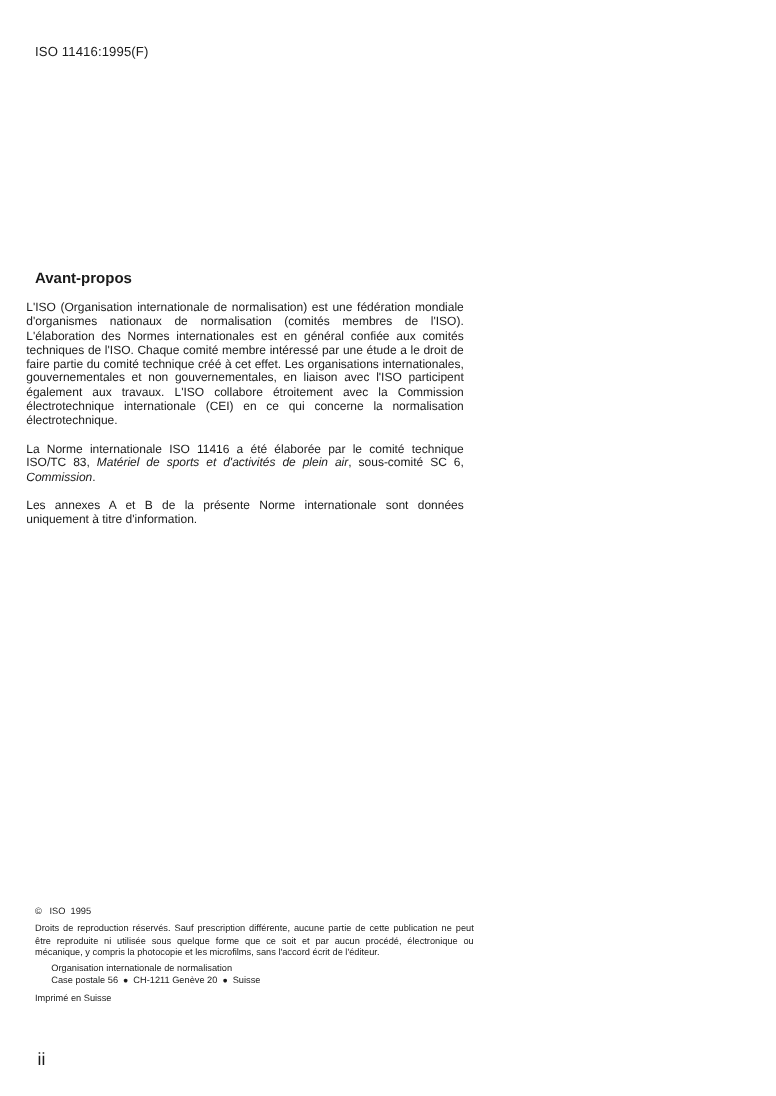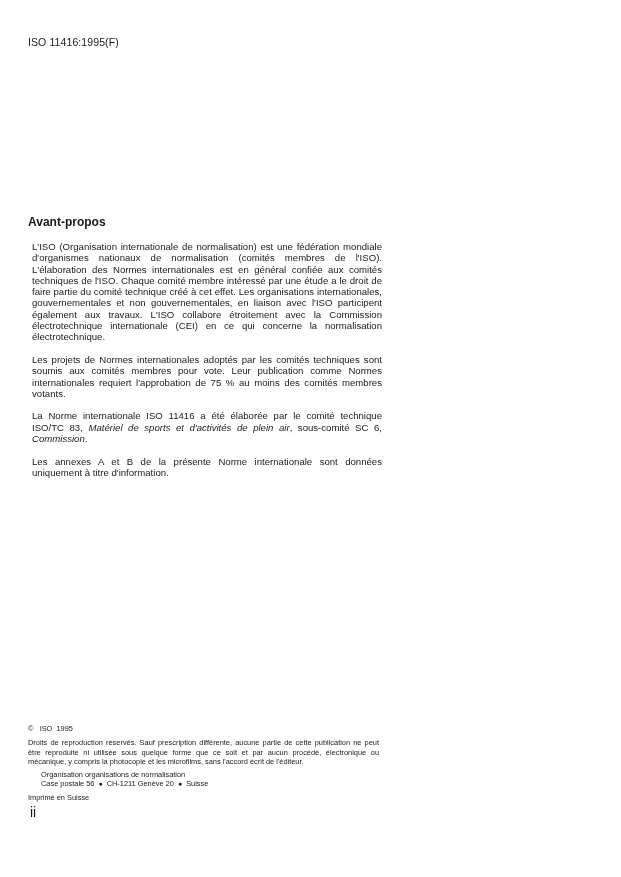--- a/index.html
+++ b/index.html
@@ -9,60 +9,59 @@
   }
   .page-header {
     position: absolute; left: 28px; top: 36px;
     font-size: 10.5px; font-weight: normal; letter-spacing: 0.1px;
   }
   .title {
     position: absolute; left: 28px; top: 215px;
     font-size: 12px; font-weight: bold; margin: 0;
   }
   .body-text {
-    position: absolute; left: 32px; top: 241px; width: 350px;
+    position: absolute; left: 21px; top: 241px; width: 350px;
     font-size: 9.6px; line-height: 11.3px;
   }
   .body-text p { margin: 0 0 11.3px 0; text-align: justify; }
   .body-text p:last-child { margin-bottom: 16px; }
   .body-text em { }
   .copyright {
     position: absolute; left: 28px; top: 724px; width: 351px;
     font-size: 7.4px; line-height: 9.3px;
   }
   .copyright .c-line { margin-bottom: 5px; }
   .copyright .rights { text-align: justify; margin-bottom: 4px; }
   .copyright .addr { padding-left: 13px; margin-bottom: 4px; }
   .copyright .dot { display: inline-block; margin: 0 4px; font-size: 7px; }
   .page-number {
-    position: absolute; left: 30px; top: 804px; font-size: 14px; text-align: right;
+    position: absolute; left: 30px; top: 839px; font-size: 14px; text-align: right;
   }
 </style>
 </head>
 <body>
 
 <div class="page-header">ISO 11416:1995(F)</div>
 
 <h1 class="title">Avant-propos</h1>
 
 <div class="body-text">
   <p>L'ISO (Organisation internationale de normalisation) est une fédération mondiale d'organismes nationaux de normalisation (comités membres de l'ISO). L'élaboration des Normes internationales est en général confiée aux comités techniques de l'ISO. Chaque comité membre intéressé par une étude a le droit de faire partie du comité technique créé à cet effet. Les organisations internationales, gouvernementales et non gouvernementales, en liaison avec l'ISO participent également aux travaux. L'ISO collabore étroitement avec la Commission électrotechnique internationale (CEI) en ce qui concerne la normalisation électrotechnique.</p>
-  <p>Les projets de Normes internationales adoptés par les comités techniques sont soumis aux comités membres pour vote. Leur publication comme Normes internationales requiert l'approbation de 75 % au moins des comités membres votants.</p>
   <p><span>La Norme internationale ISO 11416 a été élaborée par le comité technique ISO/TC 83, </span><em>Matériel de sports et d'activités de plein air</em><span>, sous-comité SC 6, </span><em>Commission</em><span>.</span></p>
   <p>Les annexes A et B de la présente Norme internationale sont données uniquement à titre d'information.</p>
 </div>
 
 <div class="copyright">
   <div class="c-line">
     <span>©</span>
     &nbsp;&nbsp;<span style="white-space:pre">ISO  1995</span>
   </div>
   <div class="rights">Droits de reproduction réservés. Sauf prescription différente, aucune partie de cette publication ne peut être reproduite ni utilisée sous quelque forme que ce soit et par aucun procédé, électronique ou mécanique, y compris la photocopie et les microfilms, sans l'accord écrit de l'éditeur.</div>
   <div class="addr">
-    <div>Organisation organisations de normalisation</div>
+    <div>Organisation internationale de normalisation</div>
     <div>
       <span>Case postale 56</span><span class="dot">●</span><span>CH-1211 Genève 20</span><span class="dot">●</span><span>Suisse</span>
     </div>
   </div>
   <div>Imprimé en Suisse</div>
 </div>
 
 <div class="page-number">ii</div>
 
 </body></html>

